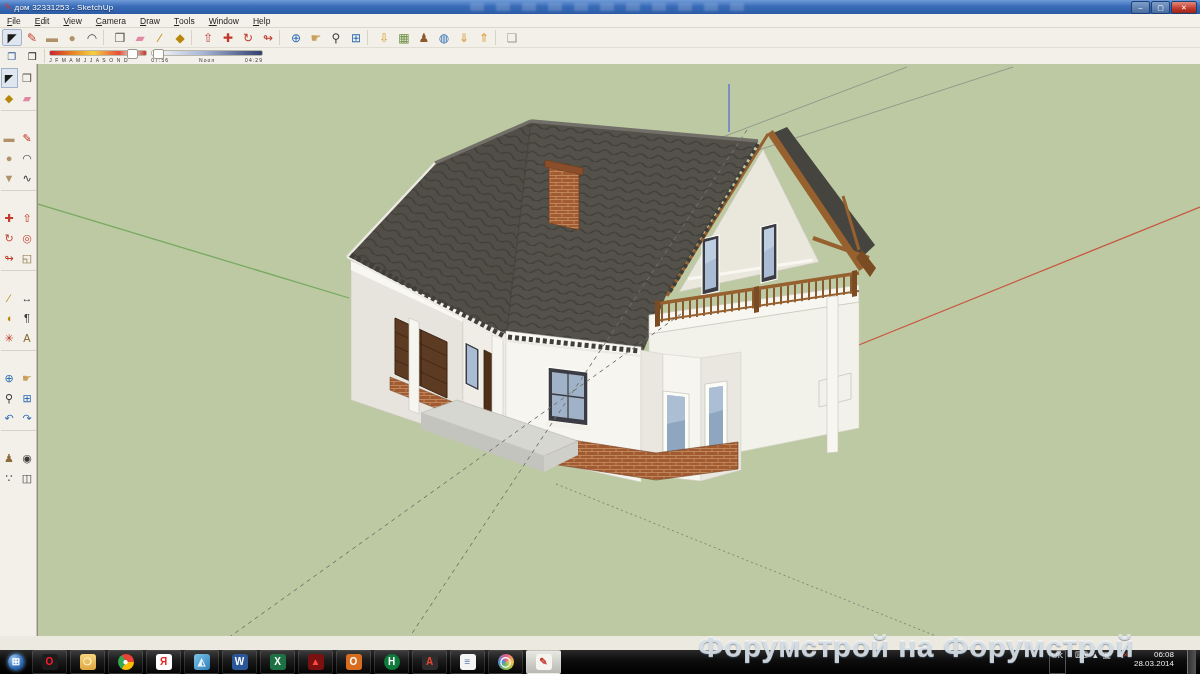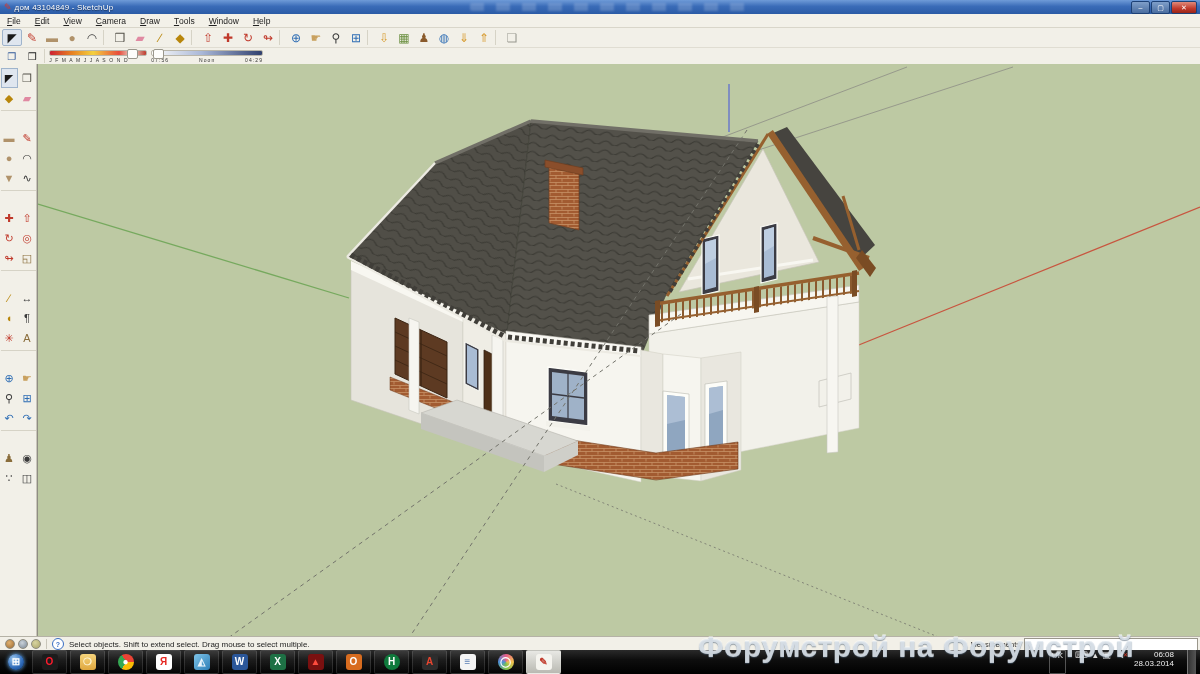--- a/index.html
+++ b/index.html
@@ -98,21 +98,21 @@
     color:rgba(226,233,240,.82);
     text-shadow:0 1px 1px rgba(70,90,110,.55),0 -1px 0 rgba(255,255,255,.45);}
 </style>
 </head>
 <body>
 
 <div class="screen">
 
   <div class="titlebar">
     <span class="app-icon">✎</span>
-    <span class="title-text">дом 43104849 - SketchUp</span>
+    <span class="title-text">дом 32331253 - SketchUp</span>
     <span class="tb-ghost"></span>
     <div class="win-controls">
       <span class="wc">–</span>
       <span class="wc">▢</span>
       <span class="wc close">✕</span>
     </div>
   </div>
 
   <div class="menubar">
 
@@ -546,32 +546,20 @@
 
         <g stroke="#73736b" stroke-width="1" fill="none">
           <line x1="680" y1="314" x2="181" y2="671" stroke-dasharray="4 4"></line>
           <line x1="746" y1="130" x2="384" y2="674" stroke-dasharray="4 4"></line>
           <line x1="555" y1="484" x2="1030" y2="674" stroke-dasharray="2 3" opacity="0.8"></line>
         </g>
       </svg>
     </div>
   </div>
 
-  <div class="statusbar">
-    <div class="sb-circles">
-      <span class="sb-c" style="background:radial-gradient(circle at 40% 35%,#e0b070,#9a6a32);"></span>
-      <span class="sb-c" style="background:radial-gradient(circle at 40% 35%,#c9d2da,#7a8694);"></span>
-      <span class="sb-c" style="background:radial-gradient(circle at 40% 35%,#d8d4a0,#a8a368);"></span>
-    </div>
-    <span class="sb-sep"></span>
-    <span class="sb-help">?</span>
-    <span class="sb-msg">Select objects. Shift to extend select. Drag mouse to select multiple.</span>
-    <span class="sb-meas-label">Measurements</span>
-    <span class="sb-meas-box"></span>
-  </div>
 
   <div class="taskbar">
     <div class="task-items">
 
         <span class="titem orb">
           <span class="tglyph" style="color: rgb(255, 255, 255); background: radial-gradient(circle at 35% 30%, rgb(156, 200, 240), rgb(45, 105, 184) 60%, rgb(18, 58, 115));">⊞</span>
         </span>
 
         <span class="titem">
           <span class="tglyph" style="color: rgb(255, 27, 45); background: rgb(28, 28, 28);">O</span>

